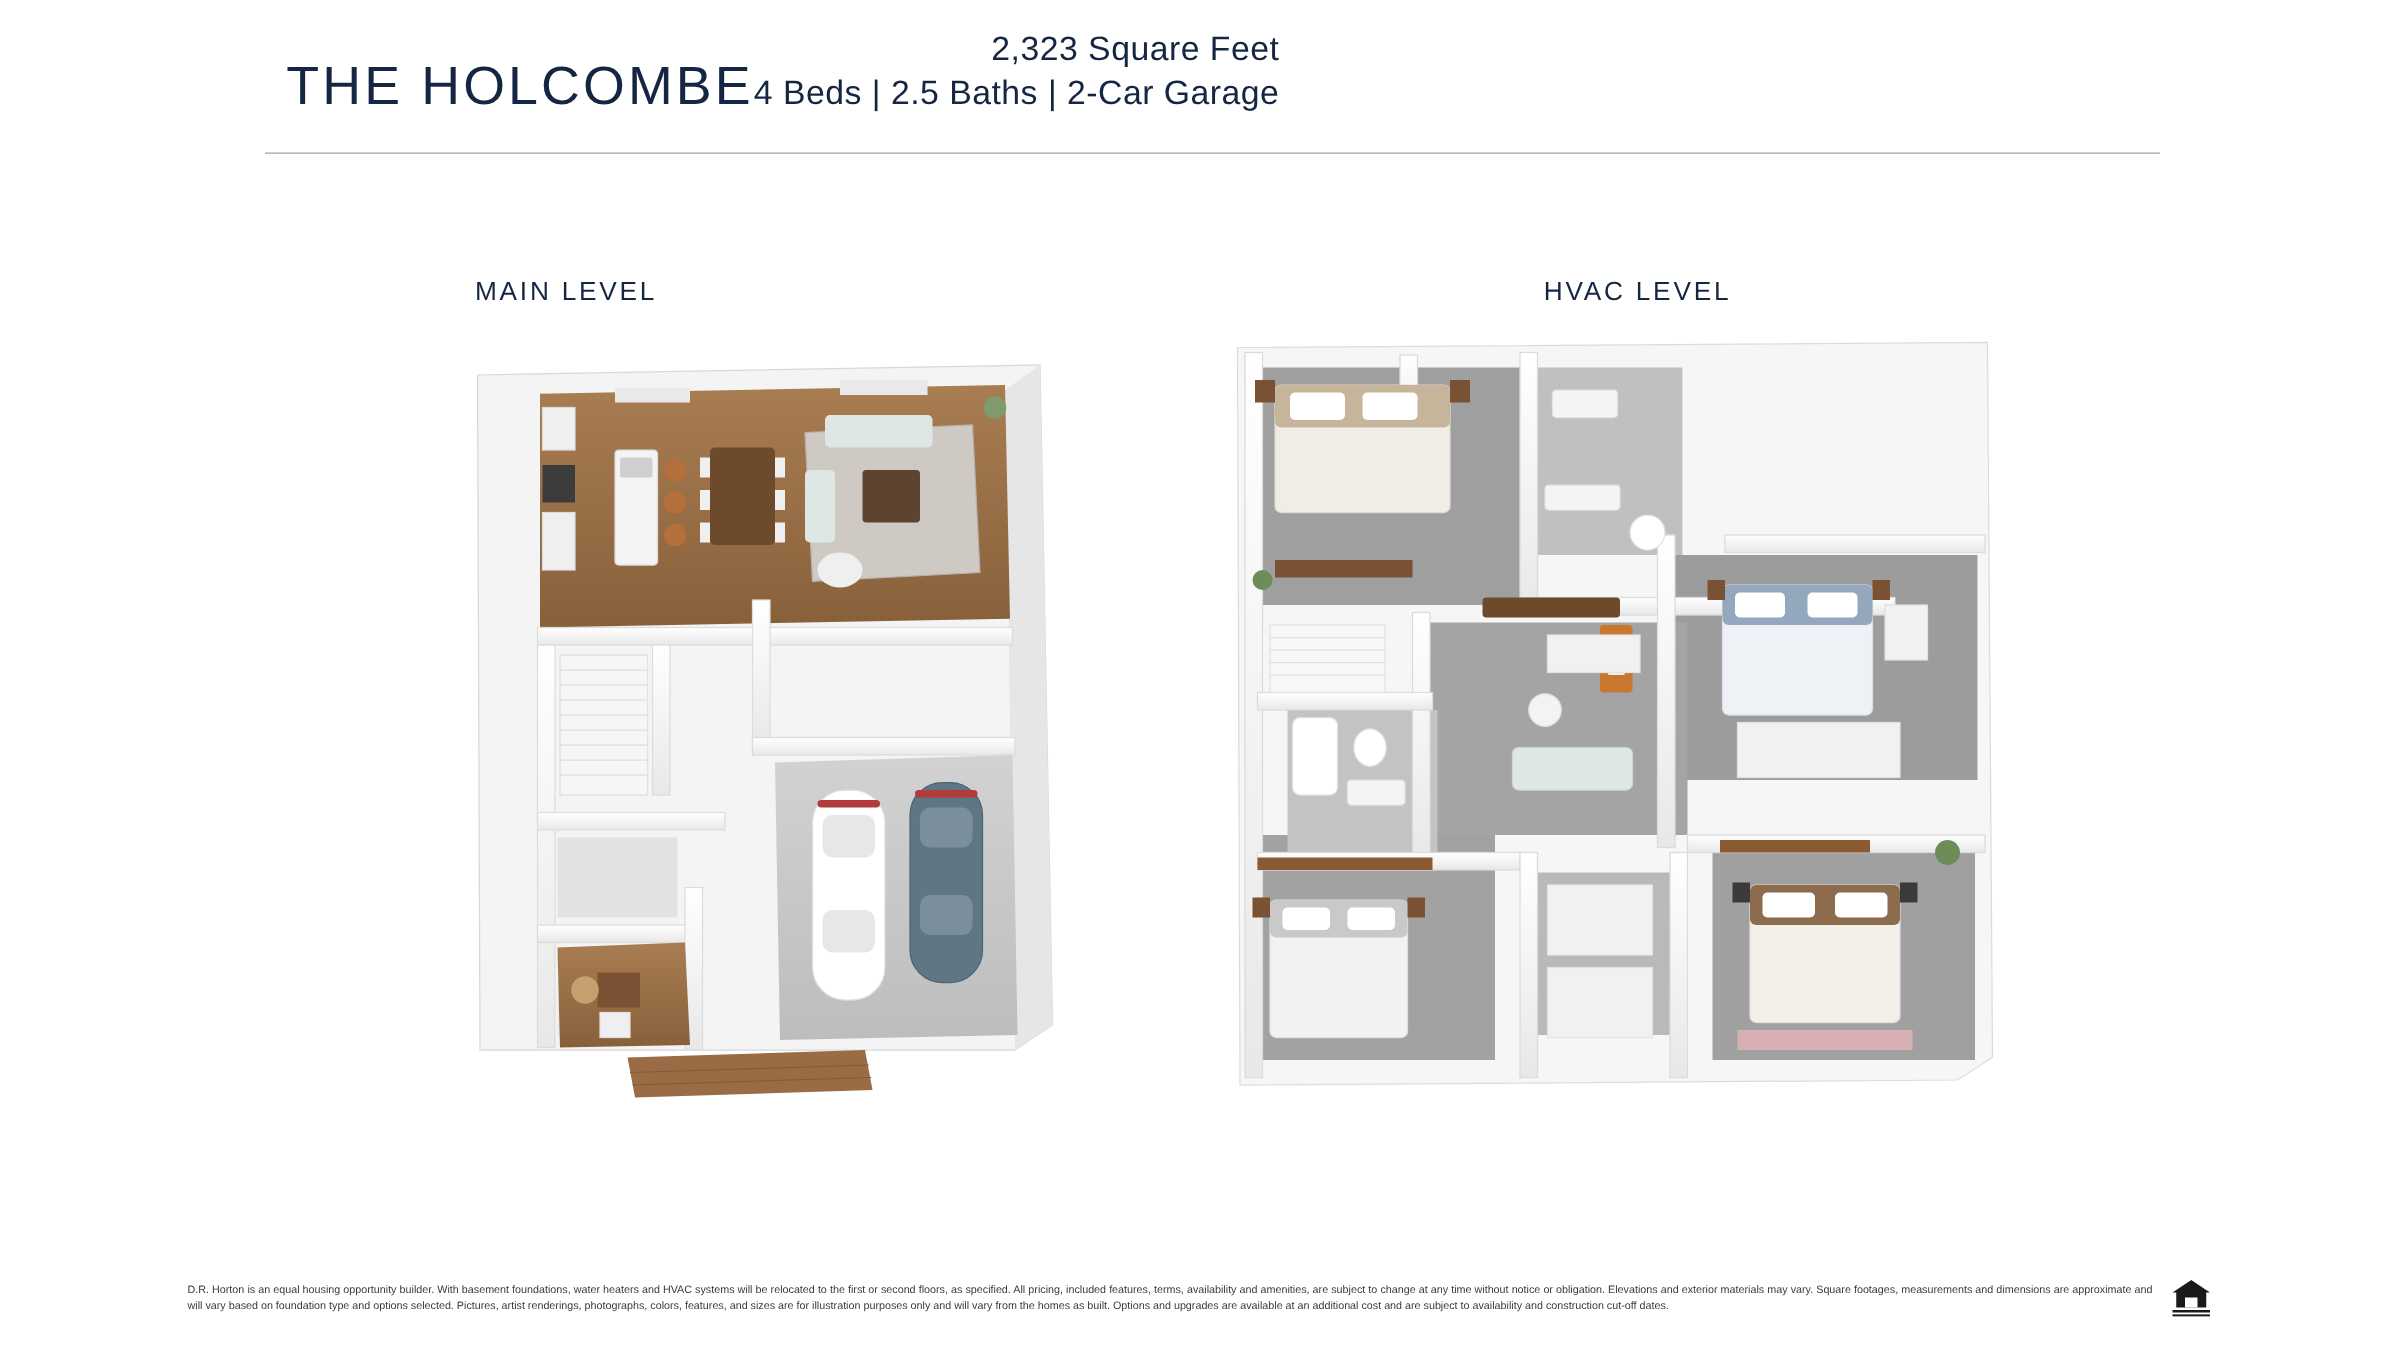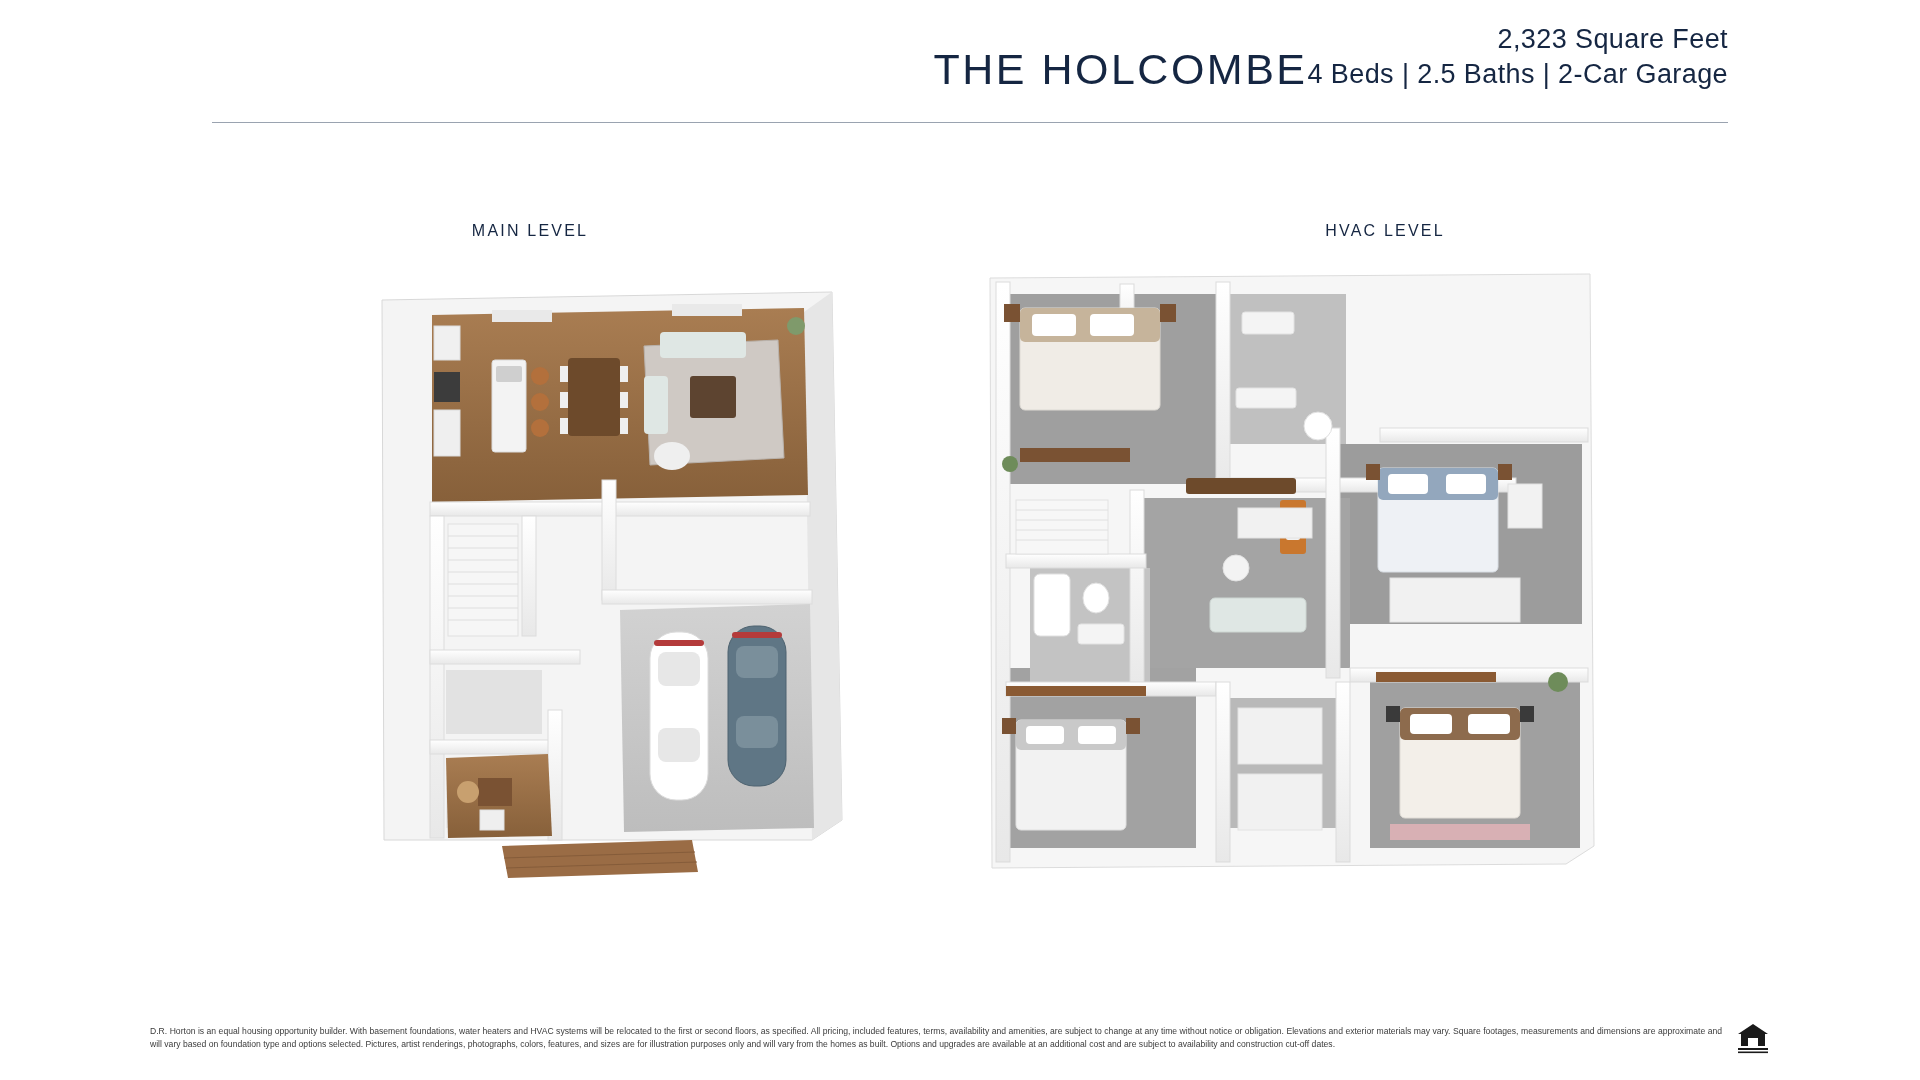--- a/index.html
+++ b/index.html
@@ -12,25 +12,25 @@
   }
   .page {
     position: relative;
     width: 1920px; height: 1080px;
     background: #ffffff;
   }
 
   
   .header {
     position: absolute;
-    left: 212px; top: 22px;
+    left: 229px; top: 22px;
     width: 1516px;
     display: flex;
     align-items: flex-end;
-    justify-content: flex-end;
+    justify-content: flex-start;
     padding-bottom: 10px;
   }
   .plan-title {
     font-size: 43px;
     letter-spacing: 2.5px;
     color: #152642;
     font-weight: 400;
     line-height: 1;
     white-space: nowrap;
   }
@@ -52,25 +52,25 @@
   .header-rule {
     position: absolute;
     left: 212px; top: 122px;
     width: 1516px; height: 1px;
     background: #9aa3b0;
   }
 
   
   .level-label {
     position: absolute;
-    font-size: 16px;
+    font-size: 21px;
     letter-spacing: 2.2px;
     color: #152642;
     font-weight: 400;
-    text-align: center;
+    text-align: left;
   }
   #main-level-label { left: 380px; top: 222px; width: 300px; }
   #upper-level-label { left: 1235px; top: 222px; width: 300px; }
 
   
   .plan-panel {
     position: absolute;
     background: #ffffff;
   }
   #main-plan { left: 372px; top: 280px; width: 580px; height: 700px; }

